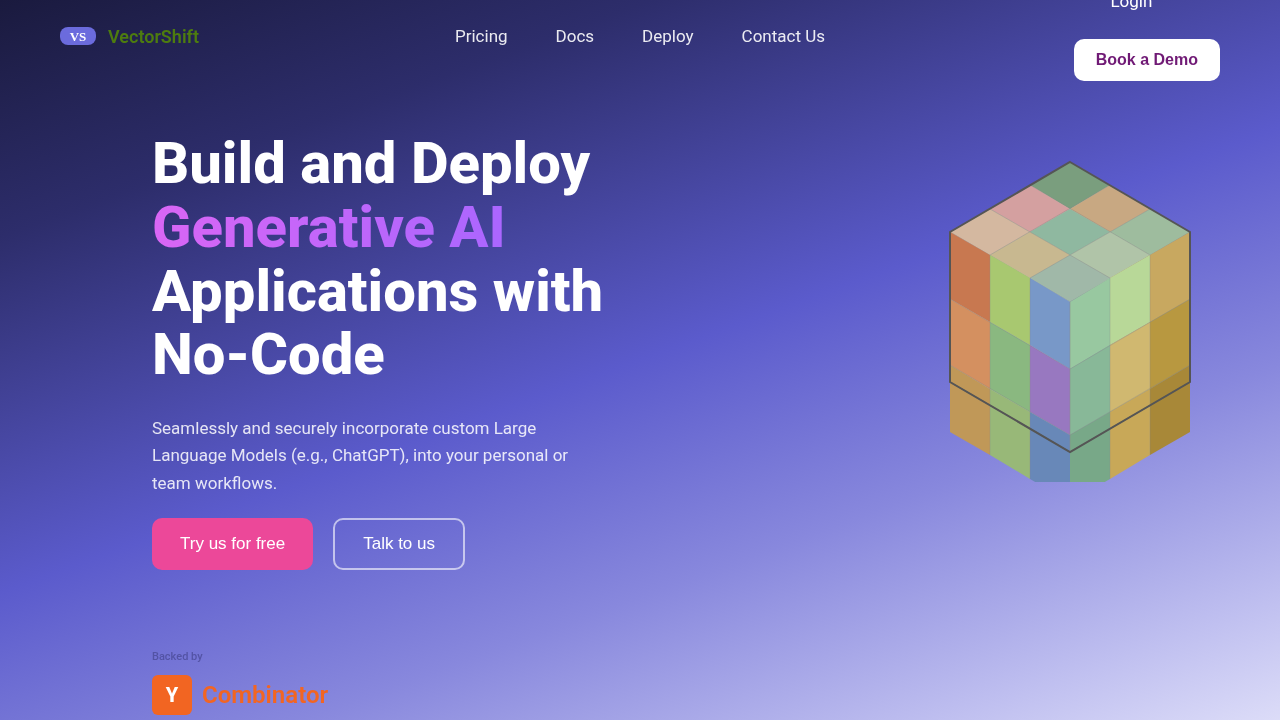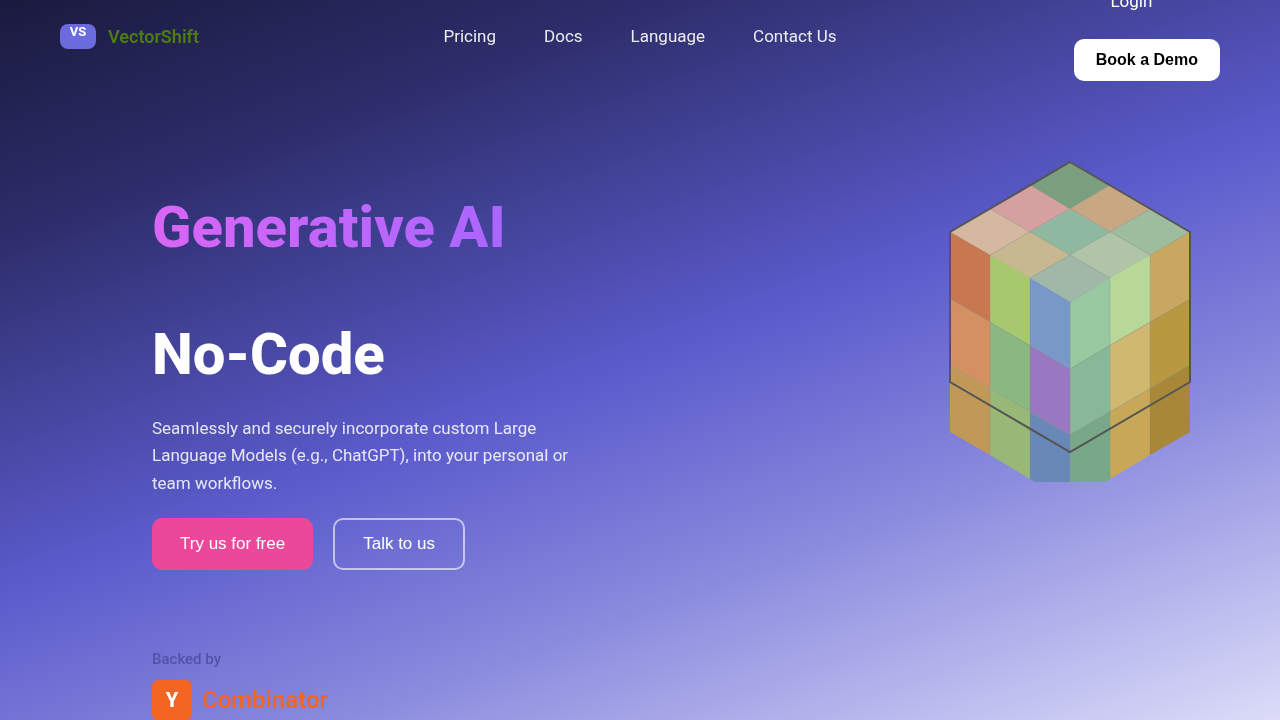--- a/index.html
+++ b/index.html
@@ -29,29 +29,30 @@
     }
 
     .nav-left {
       display: flex;
       align-items: center;
       gap: 12px;
     }
 
     .logo-badge {
       width: 36px;
-      height: 25px;
+      height: 18px;
       background: #6b6bdd;
       border-radius: 8px;
       display: flex;
-      align-items: flex-start;
+      align-items: flex-end;
       justify-content: center;
       color: white;
       font-weight: 700;
       font-size: 13px;
+      font-family: Liberation Serif, serif;
     }
 
     .brand-name {
       color: #4d7c0f;
       font-size: 18px;
       font-weight: 600;
     }
 
     .nav-links {
       display: flex;
@@ -79,21 +80,21 @@
 
     .login-link {
       color: white;
       font-size: 17px;
       text-decoration: none;
       font-weight: 400;
     }
 
     .book-demo-btn {
       background: white;
-      color: #000000;
+      color: #701a75;
       border: none;
       border-radius: 10px;
       padding: 12px 22px;
       font-size: 16px;
       font-weight: 600;
       cursor: pointer;
       margin-left: 31px;
     }
 
     
@@ -155,21 +156,21 @@
       border: 2px solid rgba(255,255,255,0.6);
       border-radius: 10px;
       padding: 8px 28px;
       font-size: 17px;
       font-weight: 500;
       cursor: pointer;
     }
 
     .backed-by {
       color: rgba(80, 80, 160, 0.9);
-      font-size: 15px;
+      font-size: 11px;
       font-weight: 500;
       margin-bottom: 12px;
     }
 
     .yc-badge {
       display: flex;
       align-items: center;
       gap: 10px;
     }
 
@@ -217,36 +218,36 @@
   <div class="nav-left">
     <div class="logo-badge">
       <span>VS</span>
     </div>
     <span class="brand-name">VectorShift</span>
   </div>
 
   <div class="nav-links">
     <a class="nav-link" href="#">Pricing</a>
     <a class="nav-link" href="#">Docs</a>
-    <a class="nav-link" href="#">Language</a>
+    <a class="nav-link" href="#">Deploy</a>
     <a class="nav-link" href="#">Contact Us</a>
   </div>
 
   <div class="nav-right">
     <a class="login-link" href="#">Login</a>
     <button class="book-demo-btn">Book a Demo</button>
   </div>
 </nav>
 
 <div class="hero">
   <div class="hero-content">
     <h1 class="hero-title">
-      <br>
+      <span>Build and Deploy</span><br>
       <span class="highlight">Generative AI</span><br>
-      <br>
+      <span>Applications with</span><br>
       <span>No-Code</span>
     </h1>
 
     <p class="hero-description">Seamlessly and securely incorporate custom Large Language Models (e.g., ChatGPT), into your personal or team workflows.</p>
 
     <div class="hero-buttons">
       <button class="btn-primary">Try us for free</button>
       <button class="btn-secondary">Talk to us</button>
     </div>
 

